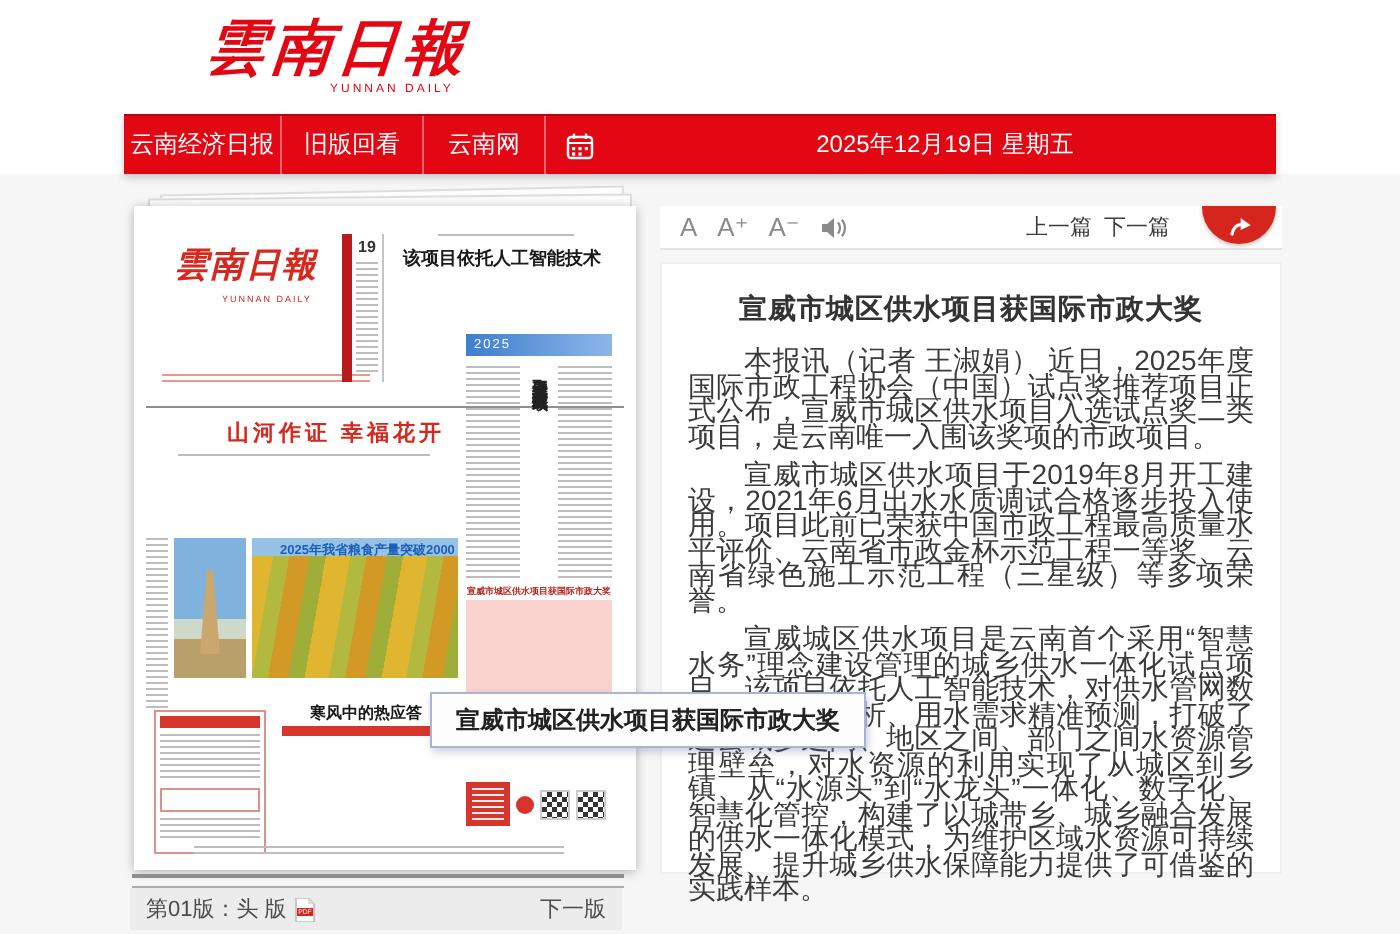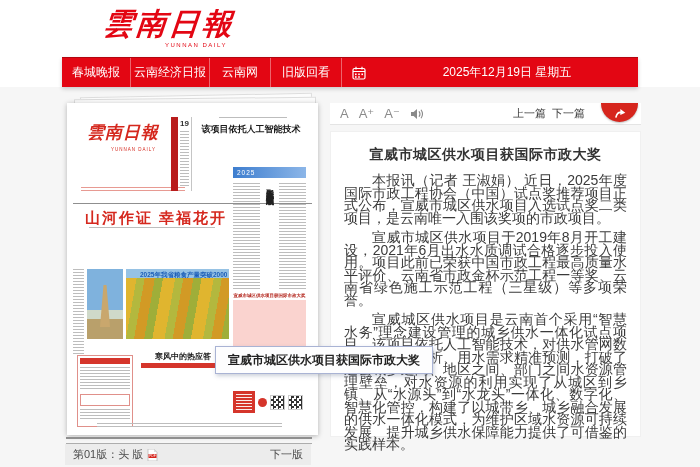--- a/index.html
+++ b/index.html
@@ -25,28 +25,28 @@
   .paper{position:absolute;left:67px;top:103px;width:251px;height:332px;background:#fff;box-shadow:0 1px 5px rgba(0,0,0,.28);}
   .paper *{position:absolute;box-sizing:border-box;}
   .fl{background:repeating-linear-gradient(to bottom,#bdbdbd 0,#bdbdbd 1px,transparent 1px,transparent 3px);}
   .flr{background:repeating-linear-gradient(to bottom,#e79a92 0,#e79a92 1px,transparent 1px,transparent 3px);}
   .flw{background:repeating-linear-gradient(to bottom,rgba(255,255,255,.9) 0,rgba(255,255,255,.9) 1px,transparent 1px,transparent 3px);}
   .cols{display:flex;gap:4px;}
   .cols>i{flex:1;display:block;}
   .np-mast{left:20px;top:18px;color:#d5281e;font-family:"DejaVu Serif","Liberation Serif",serif;font-style:italic;font-weight:bold;font-size:17px;letter-spacing:1px;}
   .np-mast-sub{left:44px;top:44px;color:#d5281e;font-size:4.5px;letter-spacing:1px;}
   .np-tagline{left:14px;top:84px;width:104px;height:4px;}
-  .np-datebox{left:104px;top:14px;width:21px;height:74px;border-left:7px solid #b91c1c;border-right:1px solid #c5c5c5;padding:2px 2px;}
+  .np-datebox{left:104px;top:14px;width:21px;height:74px;border-left:5px solid #b91c1c;border-right:1px solid #c5c5c5;padding:2px 2px;}
   .np-dateday{position:static;display:block;font-size:8px;font-weight:bold;color:#333;text-align:center;}
   .np-kicker{left:152px;top:14px;width:68px;height:3px;}
   .np-toptitle{left:128px;top:20px;width:112px;text-align:center;font-size:9px;font-weight:bold;color:#1a1a1a;white-space:nowrap;}
   .np-topcols{left:128px;top:34px;width:110px;height:28px;}
   .np-topcols i{height:28px;}
   .np-rule{left:6px;top:100px;width:239px;height:1px;background:#8f8f8f;}
-  .np-maintitle{left:8px;top:106px;width:162px;text-align:center;font-size:15px;font-weight:bold;color:#d5281e;letter-spacing:2px;white-space:nowrap;}
+  .np-maintitle{left:20px;top:106px;width:162px;text-align:center;font-size:11px;font-weight:bold;color:#d5281e;letter-spacing:2px;white-space:nowrap;}
   .np-mainsub{left:22px;top:124px;width:126px;height:2px;}
   .np-maincols{left:6px;top:130px;width:158px;height:33px;}
   .np-maincols i{height:33px;}
   .np-banner{left:166px;top:64px;width:73px;height:11px;background:linear-gradient(90deg,#3e7ecf,#8cb6e8);color:#fff;font-size:6.5px;display:flex;align-items:center;padding-left:4px;letter-spacing:1px;}
   .np-vzone{left:166px;top:80px;width:73px;height:106px;display:flex;gap:3px;}
   .np-vzone i{flex:1;height:106px;display:block;position:static;}
   .np-vert{position:static;writing-mode:vertical-rl;font-size:8px;font-weight:bold;color:#222;letter-spacing:.5px;height:106px;line-height:13px;}
   .np-sidecol{left:6px;top:166px;width:11px;height:86px;}
   .np-photos{left:20px;top:166px;width:142px;height:70px;display:flex;gap:3px;}
   .np-photo-side{position:static;width:36px;height:70px;background:linear-gradient(to bottom,#7fb2dd 0 58%,#cfd9c9 58% 72%,#b9a06b 72%);display:flex;align-items:flex-end;justify-content:center;}
@@ -106,24 +106,23 @@
 
 <div class="stage">
   <div class="content-bg"></div>
 
   <div class="site-logo">
     <div class="big">雲南日報</div>
     <div class="sub">YUNNAN DAILY</div>
   </div>
 
   <div class="navbar">
-    <div class="nav-item" style="width:68px">春城晚报</div>
     <div class="nav-item" style="width:78px">云南经济日报</div>
+    <div class="nav-item" style="width:70px">旧版回看</div>
     <div class="nav-item" style="width:60px">云南网</div>
-    <div class="nav-item" style="width:70px">旧版回看</div>
     <div class="nav-item nav-cal">
       <svg width="14" height="14" viewBox="0 0 14 14">
           <rect x="1" y="2.5" width="12" height="10.5" rx="1.5" fill="none" stroke="#fff" stroke-width="1.2"></rect>
           <line x1="4" y1="0.8" x2="4" y2="3.5" stroke="#fff" stroke-width="1.2"></line>
           <line x1="10" y1="0.8" x2="10" y2="3.5" stroke="#fff" stroke-width="1.2"></line>
           <line x1="1" y1="5.5" x2="13" y2="5.5" stroke="#fff" stroke-width="1"></line>
           <rect x="3" y="7.5" width="1.6" height="1.6" fill="#fff"></rect>
           <rect x="6.2" y="7.5" width="1.6" height="1.6" fill="#fff"></rect>
           <rect x="9.4" y="7.5" width="1.6" height="1.6" fill="#fff"></rect>
           <rect x="3" y="10.2" width="1.6" height="1.6" fill="#fff"></rect>

